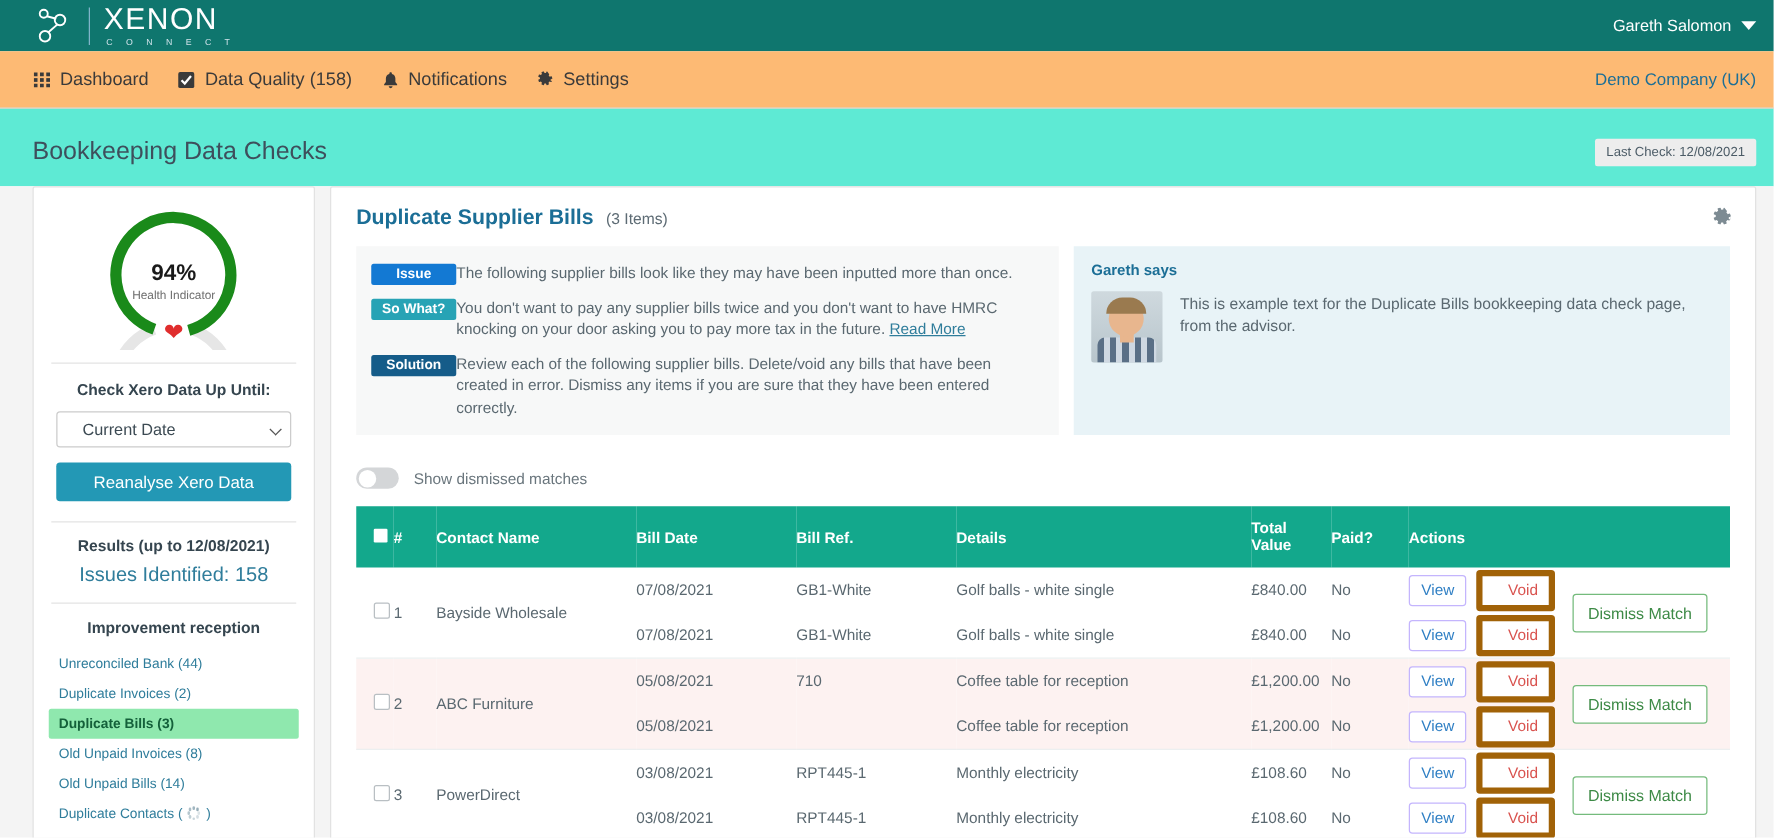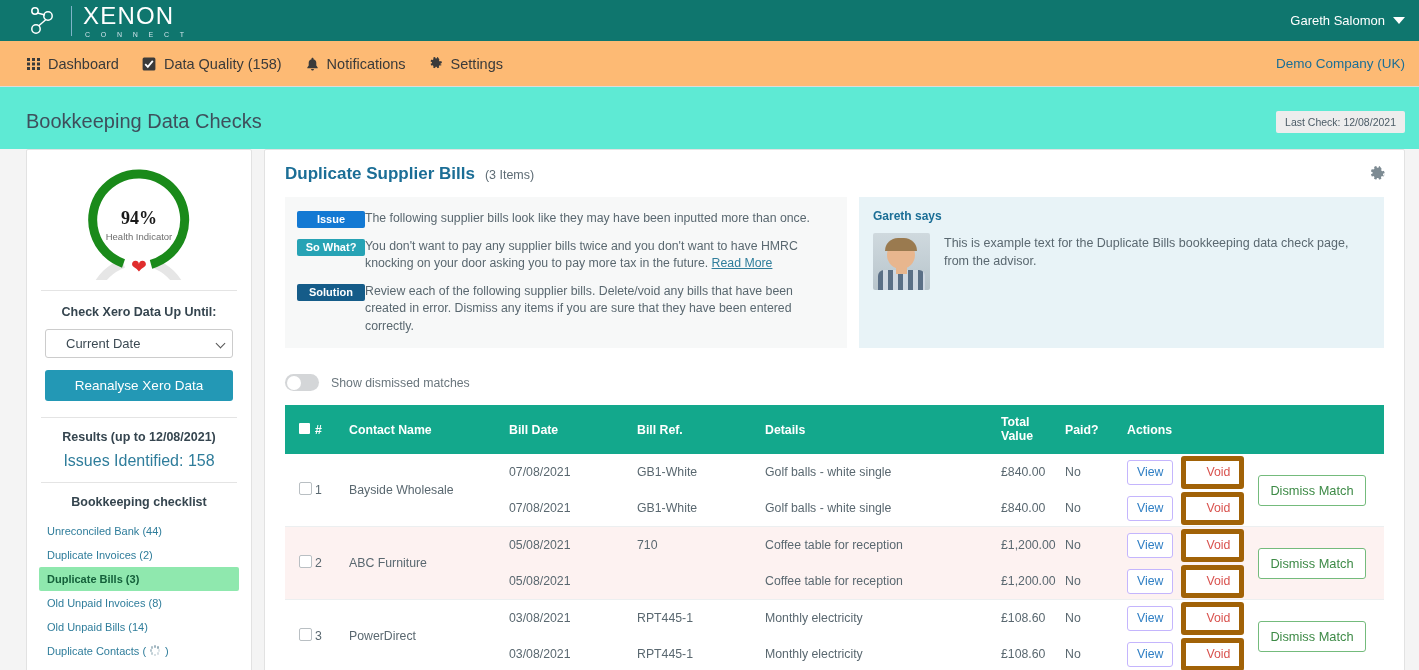--- a/index.html
+++ b/index.html
@@ -60,21 +60,21 @@
   .sidecard {
     width: 226px; flex: 0 0 226px; background: #ffffff;
     border: 1px solid #e2e2e2; border-radius: 2px;
   }
   .gauge-box { padding: 18px 0 10px; display: flex; flex-direction: column; align-items: center; }
   .gauge { position: relative; width: 104px; height: 112px; }
   .gauge svg { display: block; }
   .gauge-center {
     position: absolute; top: 40px; left: 0; right: 0; text-align: center;
   }
-  .gauge-pct { font-size: 18px; font-weight: bold; color: #1a1a1a; font-family: Liberation Serif, serif; }
+  .gauge-pct { font-size: 18px; font-weight: bold; color: #1a1a1a; }
   .gauge-label { font-size: 9.5px; color: #6d6d6d; margin-top: 2px; }
   .heart { position: absolute; bottom: 4px; left: 50%; transform: translateX(-50%); font-size: 19px; color: #e02d2d; line-height: 1; }
 
   .side-sep { height: 1px; background: #e4e4e4; margin: 0 14px; }
   .side-block { padding: 14px 18px 16px; text-align: center; }
   .side-block-title { font-size: 12.5px; font-weight: bold; color: #35454f; }
   .select-wrap { position: relative; margin-top: 10px; }
   select.date-select {
     width: 100%; height: 29px; font-size: 13px; color: #3c4a53;
     border: 1px solid #ccc; border-radius: 3px; background: #fff;
@@ -311,21 +311,21 @@
     <div class="side-sep"></div>
 
     <div>
       <div class="results-title">Results (up to 12/08/2021)</div>
       <div class="issues-line">Issues Identified: 158</div>
     </div>
 
     <div class="side-sep"></div>
 
     <div>
-      <div class="checklist-title">Bookkeeping checklist</div>
+      <div class="checklist-title">Improvement reception</div>
       <div class="checklist" id="checklist">
           <div class="check-item">
             <span>Unreconciled Bank (44)</span>
           </div>
           <div class="check-item">
             <span>Duplicate Invoices (2)</span>
           </div>
           <div class="check-item active">
             <span>Duplicate Bills (3)</span>
           </div>

